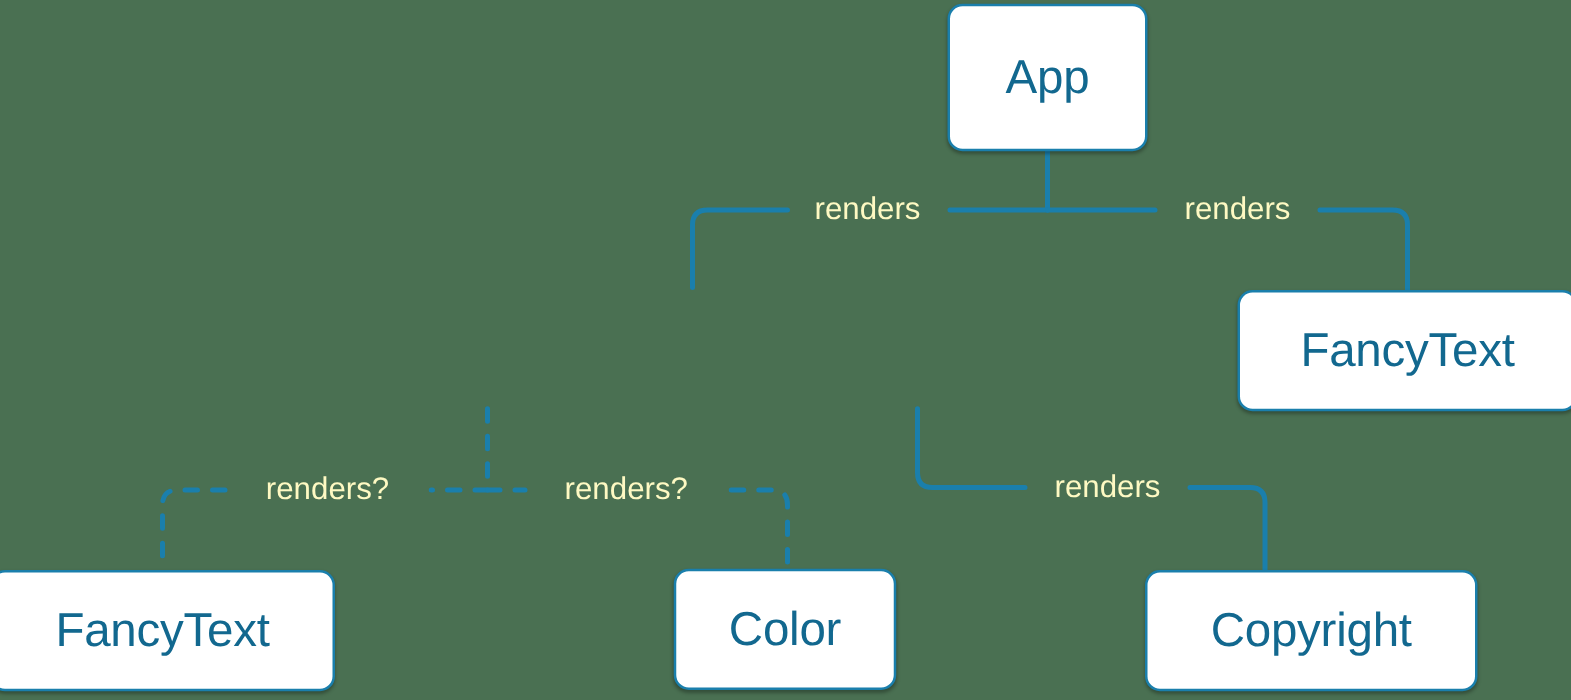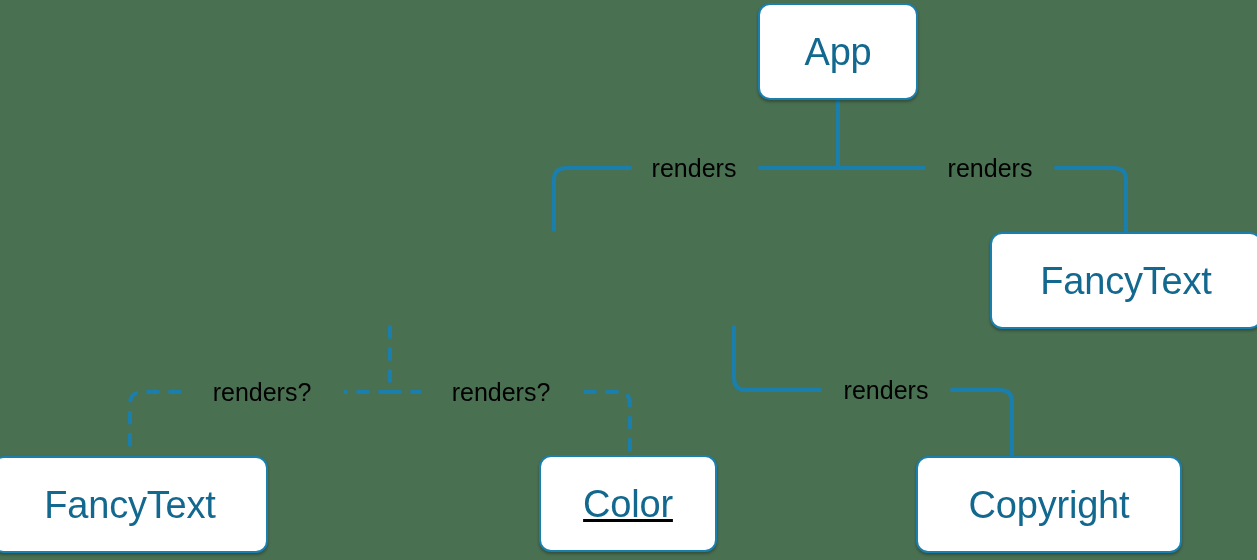--- a/index.html
+++ b/index.html
@@ -40,21 +40,21 @@
   .node-label {
     color: #12688f;
     font-size: 38px;
     font-weight: 400;
     letter-spacing: -0.2px;
     white-space: nowrap;
     line-height: 1;
   }
   .edge-label {
     position: absolute;
-    color: #000000;
+    color: #fef9c3;
     font-size: 25px;
     font-weight: 400;
     white-space: nowrap;
     transform: translate(-50%, -50%);
     z-index: 2;
     line-height: 1;
   }
 </style>
 </head>
 <body>
@@ -83,34 +83,34 @@
   <div class="edge-label" style="left:694px; top:168px;">renders</div>
 
   <div class="edge-label" style="left:990px; top:168px;">renders</div>
 
   <div class="edge-label" style="left:262px; top:392px;">renders?</div>
 
   <div class="edge-label" style="left:501px; top:392px;">renders?</div>
 
   <div class="edge-label" style="left:886px; top:390px;">renders</div>
 
-  <div class="node" style="left:758px; top:3px; width:160px; height:97px;">
+  <div class="node" style="left:758px; top:3px; width:160px; height:118px;">
     <span class="node-label">App</span>
   </div>
 
 
   <div class="node" style="left:990px; top:232px; width:272px; height:97px;">
     <span class="node-label">FancyText</span>
   </div>
 
   <div class="node" style="left:-8px; top:456px; width:276px; height:97px;">
     <span class="node-label">FancyText</span>
   </div>
 
-  <div class="node" style="left:539px; top:455px; width:178px; height:97px;text-decoration:underline;">
+  <div class="node" style="left:539px; top:455px; width:178px; height:97px;">
     <span class="node-label">Color</span>
   </div>
 
   <div class="node" style="left:880px; top:456px; width:266px; height:97px;margin-left:36px;">
     <span class="node-label">Copyright</span>
   </div>
 
 </div>
 
 </body></html>

